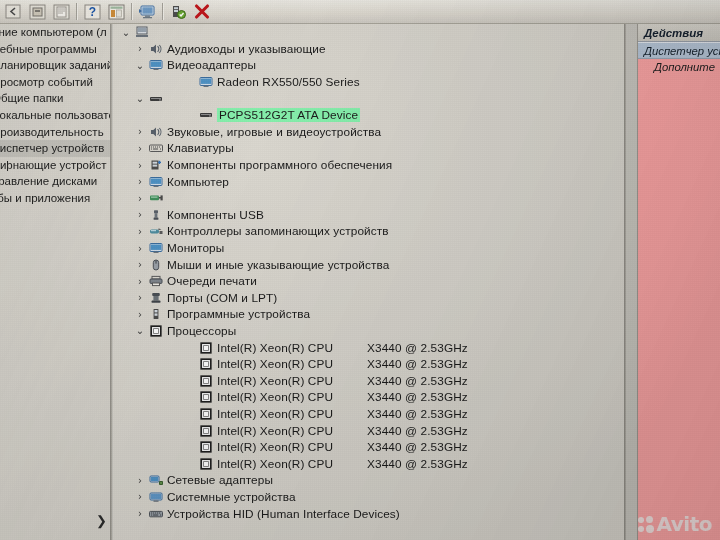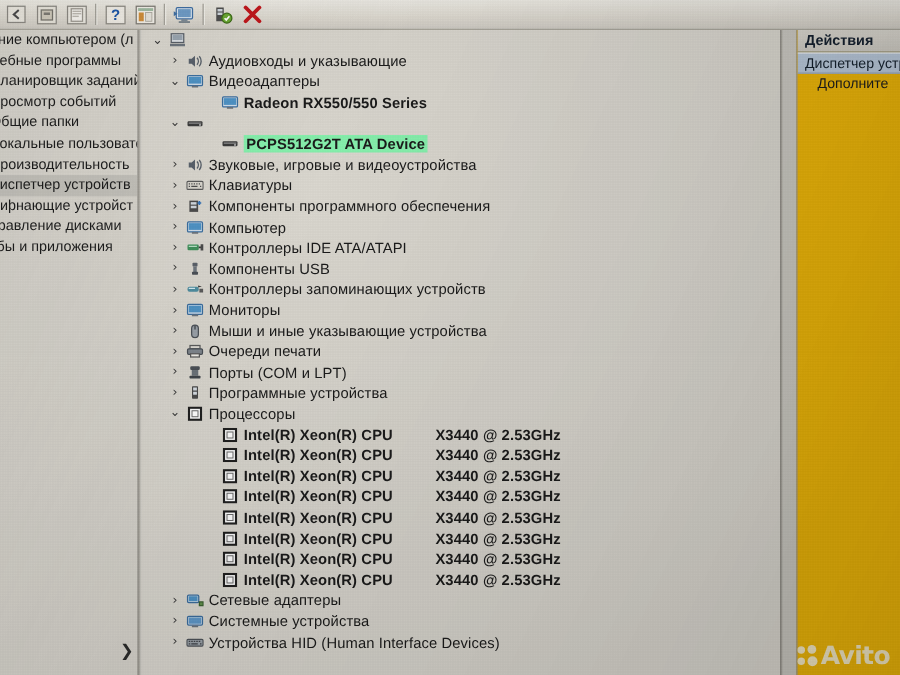--- a/index.html
+++ b/index.html
@@ -128,34 +128,35 @@
   .row.sel .lbl {
     background: #86efac;
     padding: 0 2px;
   }
   .row .cpu-model {
     margin-left: 34px;
   }
 
   .d1 { padding-left: 6px; }
   .d2 { padding-left: 20px; }
-  .d3 { padding-left: 48px; font-weight: bold; }
+  .d3 { padding-left: 70px; }
 
   
   #right-divider {
     position: absolute; left: 624px; top: 0;
     width: 2px; height: 516px;
     background: linear-gradient(90deg,#8b8881,#b6b3ab);
   }
   #actions-pane {
     position: absolute; left: 637px; top: 0;
     width: 83px; height: 516px;
-    background: #eab308;
+    background: #fca5a5;
     border-left: 1px solid #9d9a92;
     overflow: hidden;
+    font-style: italic;
   }
   #actions-header {
     height: 18px;
     line-height: 18px;
     font-size: 11.5px;
     font-weight: bold;
     color: #15202e;
     padding-left: 6px;
     background: linear-gradient(180deg,#d9d6ce,#cdcac2);
     border-bottom: 1px solid #9ca3ad;
@@ -420,21 +421,20 @@
         <div class="row d2">
           <span class="chev">›</span>
           <span class="ico">
             <svg width="14" height="12" viewBox="0 0 14 12">
               <rect x="1" y="3.6" width="9" height="4.6" rx="1" fill="#3f8f5a"></rect>
               <rect x="2" y="4.6" width="6.5" height="1" fill="#b8ddc4"></rect>
               <path d="M10 5.8h3" stroke="#3a3a3a" stroke-width="1.4"></path>
               <rect x="11.5" y="3.4" width="2.2" height="5" fill="#4a4a4a"></rect>
             </svg>
           </span>
-          <span class="lbl">Контроллеры IDE ATA/ATAPI</span>
         </div>
         <div class="row d2">
           <span class="chev">›</span>
           <span class="ico">
             <svg width="14" height="12" viewBox="0 0 14 12">
               <rect x="5" y="1.2" width="4" height="3" rx=".6" fill="#5a6068"></rect>
               <rect x="5.6" y="4.2" width="2.8" height="4.4" fill="#6d747c"></rect>
               <rect x="4.6" y="8.4" width="4.8" height="2.4" rx=".6" fill="#4a4f56"></rect>
             </svg>
           </span>

